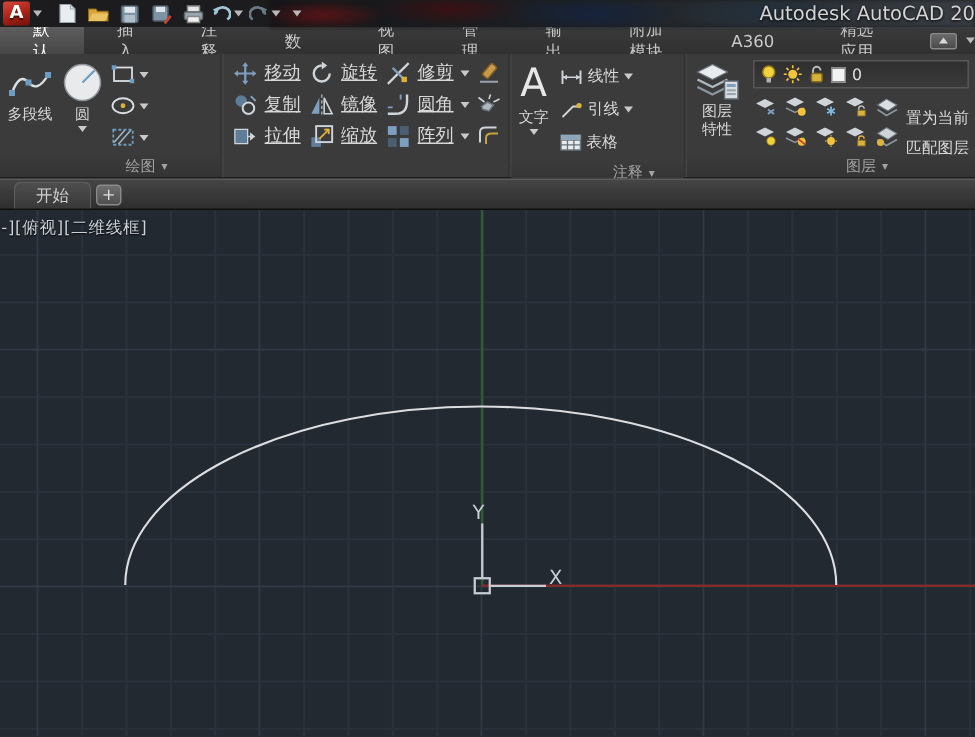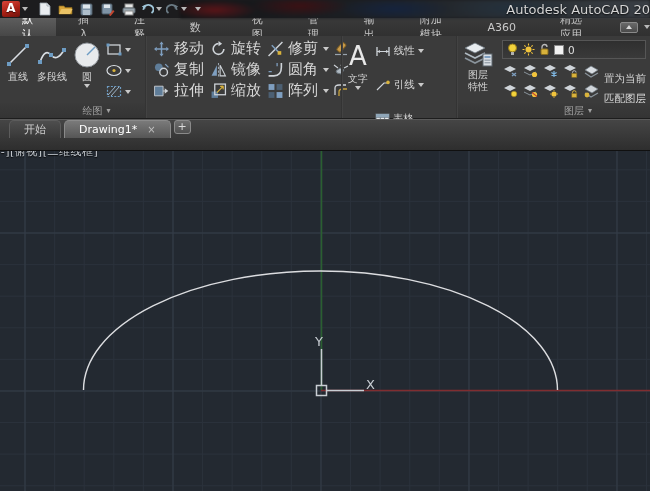--- a/index.html
+++ b/index.html
@@ -58,39 +58,39 @@
   .bigbtn .ic { height:32px; display:flex; align-items:center; justify-content:center; }
   .bigbtn .lbl { line-height:12px; white-space:nowrap; }
   .bigbtn .dd { margin-top:1px; }
   .dd { width:0; height:0; border-left:3px solid transparent; border-right:3px solid transparent;
     border-top:4px solid #c9c9c9; }
   .minicol { display:flex; flex-direction:column; justify-content:space-between; padding:3px 2px; }
   .minibtn { display:flex; align-items:center; gap:3px; height:17px; cursor:pointer; }
   
   .modgrid { display:grid; grid-template-columns:auto auto auto auto; grid-auto-rows:21px;
     align-items:center; column-gap:2px; padding:2px 0 0 4px; }
-  .modbtn { display:flex; align-items:center; gap:4px; color:#d8d8d8; font-size:15px;
-    padding:0 2px; cursor:pointer; white-space:nowrap; }
+  .modbtn { display:flex; align-items:center; gap:4px; color:#d8d8d8; font-size:12px;
+    padding:0 2px; cursor:pointer; white-space:nowrap;text-decoration:underline; }
   .modbtn .dd { margin-left:1px; }
   .tool16 { width:17px; height:16px; display:flex; align-items:center; justify-content:center; }
   
   .smallrow { display:flex; align-items:center; gap:3px; height:20px; color:#d8d8d8;
     font-size:10.5px; cursor:pointer; white-space:nowrap; }
   
   .layercol { display:flex; flex-direction:column; padding:1px 2px; }
   .layer-combo { height:19px; border:1px solid #565656; background:linear-gradient(#2f2f2f,#3a3a3a);
     display:flex; align-items:center; gap:4px; padding:0 4px; margin:1px 0 2px 0; cursor:pointer; }
   .layer-combo .swatch { width:10px; height:10px; background:#f2f2f2; border:1px solid #888; }
   .layer-combo .lname { color:#e0e0e0; font-size:10.5px; }
   .lrow { display:flex; align-items:center; gap:3px; height:20px; color:#d8d8d8; font-size:10.5px; }
   .lrow .cap { margin-left:2px; cursor:pointer; white-space:nowrap;margin-top:15px; }
   
-  #filetabs { position:absolute; left:0; top:119px; width:650px; height:32px;
+  #filetabs { position:absolute; left:0; top:119px; width:650px; height:21px;
     background:linear-gradient(#454545,#2e2e2e); border-top:1px solid #5a5a5a;
-    border-bottom:1px solid #101010; display:flex; z-index:4; }
+    border-bottom:1px solid #101010; display:flex; align-items:flex-end; z-index:4; }
   .ftab { height:18px; display:flex; align-items:center; padding:0 14px; font-size:11px;
     border-radius:5px 5px 0 0; margin-right:3px; cursor:pointer; }
   .ftab.start { margin-left:9px; background:linear-gradient(#4e4e4e,#383838);
     border:1px solid #5c5c5c; border-bottom:none; color:#cfcfcf; }
   .ftab.active { background:linear-gradient(#7a7a7a,#565656); border:1px solid #8a8a8a;
     border-bottom:none; color:#ffffff; gap:10px; }
   .ftab .closex { color:#bdbdbd; font-size:10px; cursor:pointer; }
   .addtab { width:17px; height:14px; margin-bottom:2px; border:1px solid #8a8a8a; border-radius:3px;
     background:linear-gradient(#6f6f6f,#4f4f4f); color:#dcdcdc; font-size:11px; line-height:12px;
     text-align:center; cursor:pointer; }
@@ -189,30 +189,20 @@
     <span class="mini-caret"></span>
   </div>
 </div>
 
 <div id="ribbon">
 
   <div class="panel" style="width:151px">
     <div class="content">
       <div class="bigbtn">
         <span class="ic">
-          <svg width="26" height="26" viewBox="0 0 26 26">
-              <line x1="4" y1="22" x2="22" y2="4" stroke="#d9dee3" stroke-width="1.6"></line>
-              <rect x="2" y="20" width="4" height="4" fill="#6d9cc3"></rect>
-              <rect x="20" y="2" width="4" height="4" fill="#6d9cc3"></rect>
-            </svg>
-        </span>
-        <span class="lbl">直线</span>
-      </div>
-      <div class="bigbtn">
-        <span class="ic">
           <svg width="30" height="26" viewBox="0 0 30 26">
               <path d="M3 20 Q8 6 14 13 T27 8" fill="none" stroke="#d9dee3" stroke-width="1.6"></path>
               <rect x="1" y="18" width="4" height="4" fill="#6d9cc3"></rect>
               <rect x="12" y="11" width="4" height="4" fill="#6d9cc3"></rect>
               <rect x="25" y="6" width="4" height="4" fill="#6d9cc3"></rect>
             </svg>
         </span>
         <span class="lbl">多段线</span>
       </div>
       <div class="bigbtn">
@@ -361,21 +351,21 @@
 
   <div class="pdivider"></div>
 
   <div class="panel" style="width:118px">
     <div class="content" style="gap:2px">
       <div class="bigbtn">
         <span class="ic" style="font-size:26px;color:#e8e8e8;font-weight:400;height:34px">A</span>
         <span class="lbl">文字</span>
         <span class="dd"></span>
       </div>
-      <div class="minicol" style="justify-content:center;gap:14px">
+      <div class="minicol" style="justify-content:center;gap:2px">
         <div class="smallrow">
           <svg width="16" height="11" viewBox="0 0 16 11">
               <path d="M2 1 V10 M14 1 V10" stroke="#cfd4d9" stroke-width="1.3"></path>
               <path d="M2 5.5 H14" stroke="#cfd4d9"></path>
               <path d="M2 5.5 l3-1.6 v3.2 z M14 5.5 l-3-1.6 v3.2 z" fill="#cfd4d9"></path>
             </svg>
           <span>线性</span>
           <span class="dd"></span>
         </div>
         <div class="smallrow">
@@ -521,24 +511,20 @@
     <div class="ptitle">
         <span>图层</span>
       </div>
   </div>
 </div>
 
 <div id="filetabs">
   <div class="ftab start">
     <span>开始</span>
   </div>
-  <div class="ftab active">
-    <span>Drawing1*</span>
-    <span class="closex">×</span>
-  </div>
   <div class="addtab">+</div>
 </div>
 
 <div id="canvas">
   <div id="vp-controls">[-][俯视][二维线框]</div>
   <svg id="overlay" width="650" height="351" viewBox="0 0 650 351">
 
     <line x1="321.5" y1="0" x2="321.5" y2="250" stroke="#2a5f31" stroke-width="1.6"></line>
 
     <line x1="321" y1="250.5" x2="650" y2="250.5" stroke="#802d30" stroke-width="1.6"></line>

